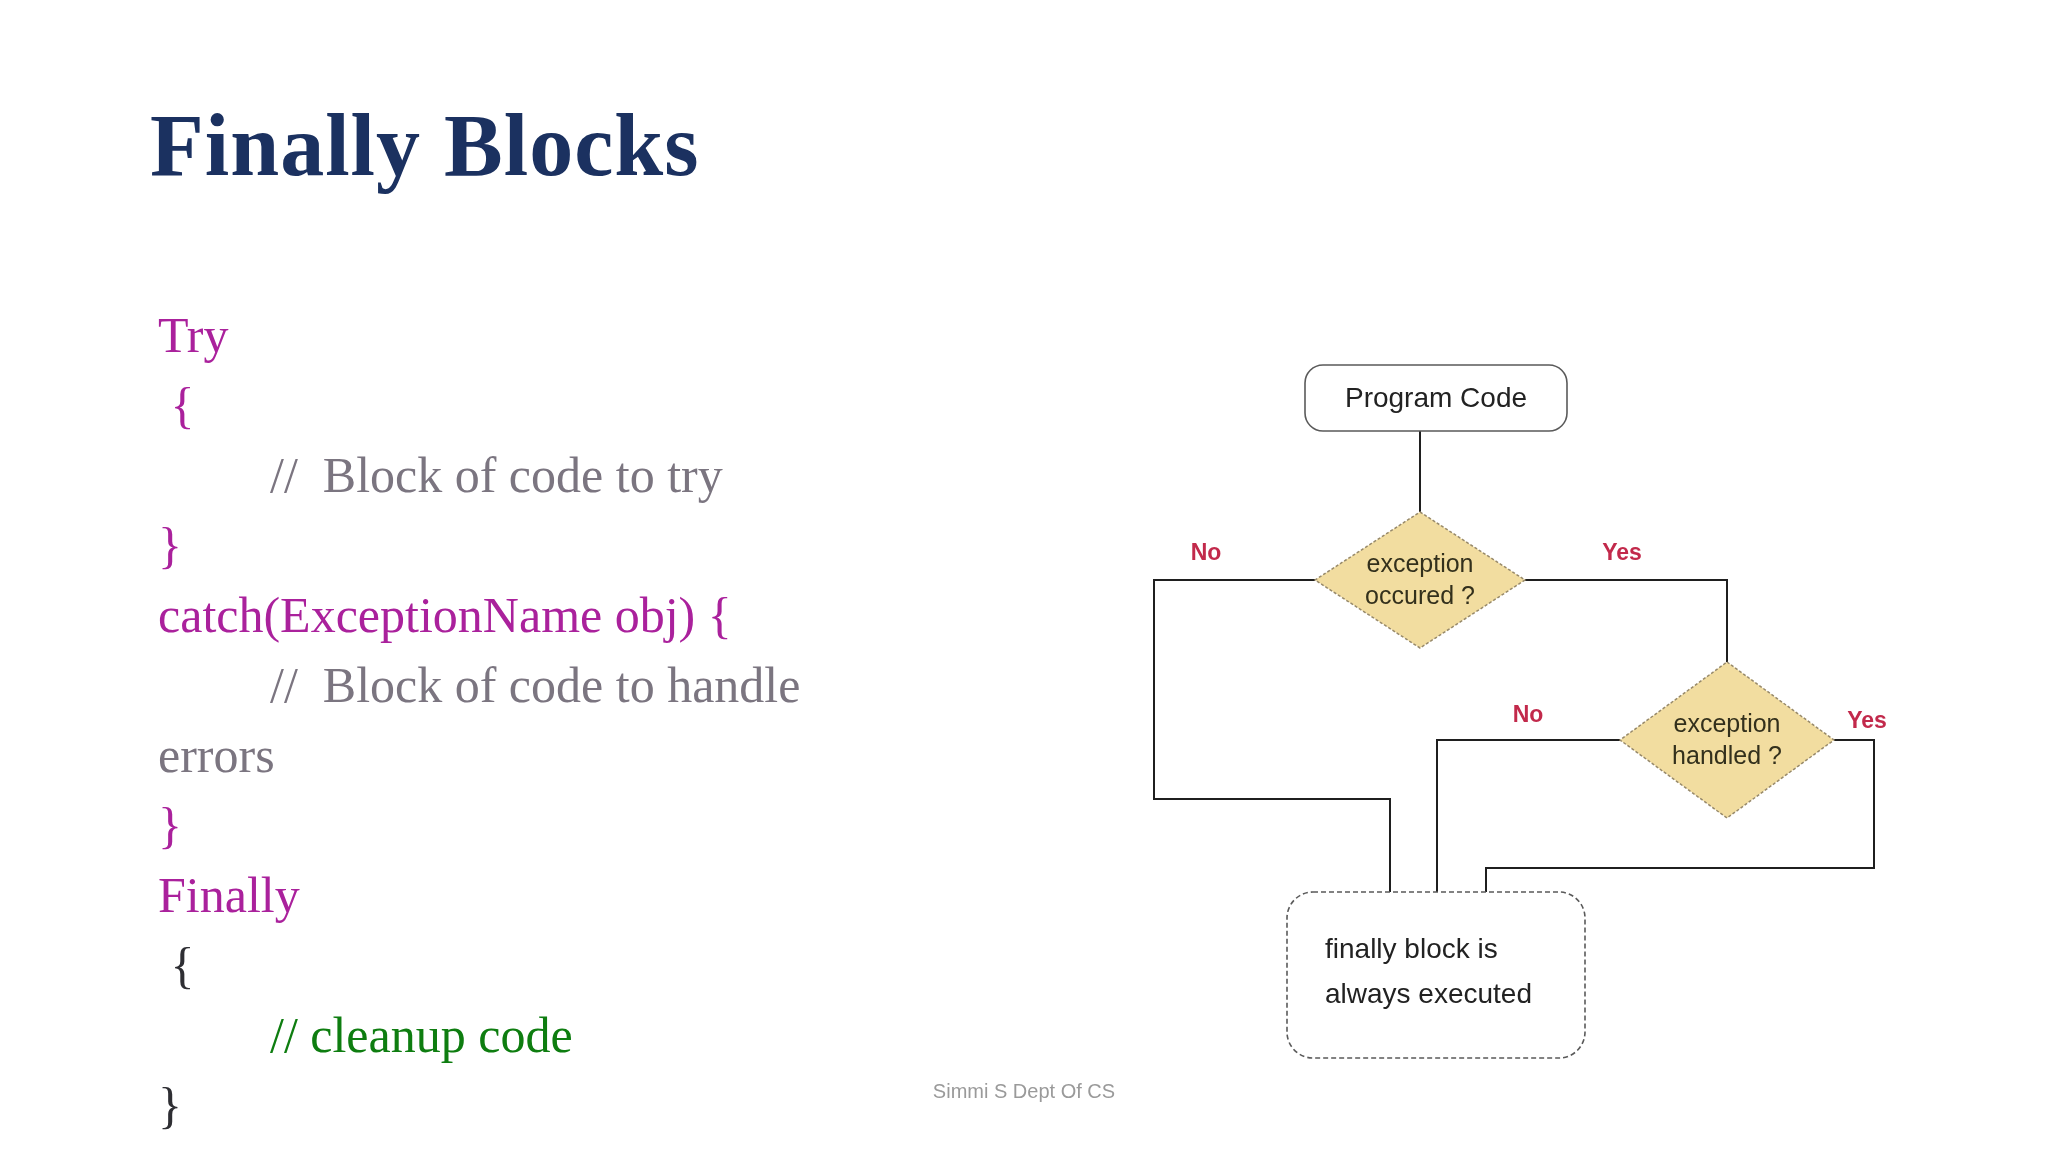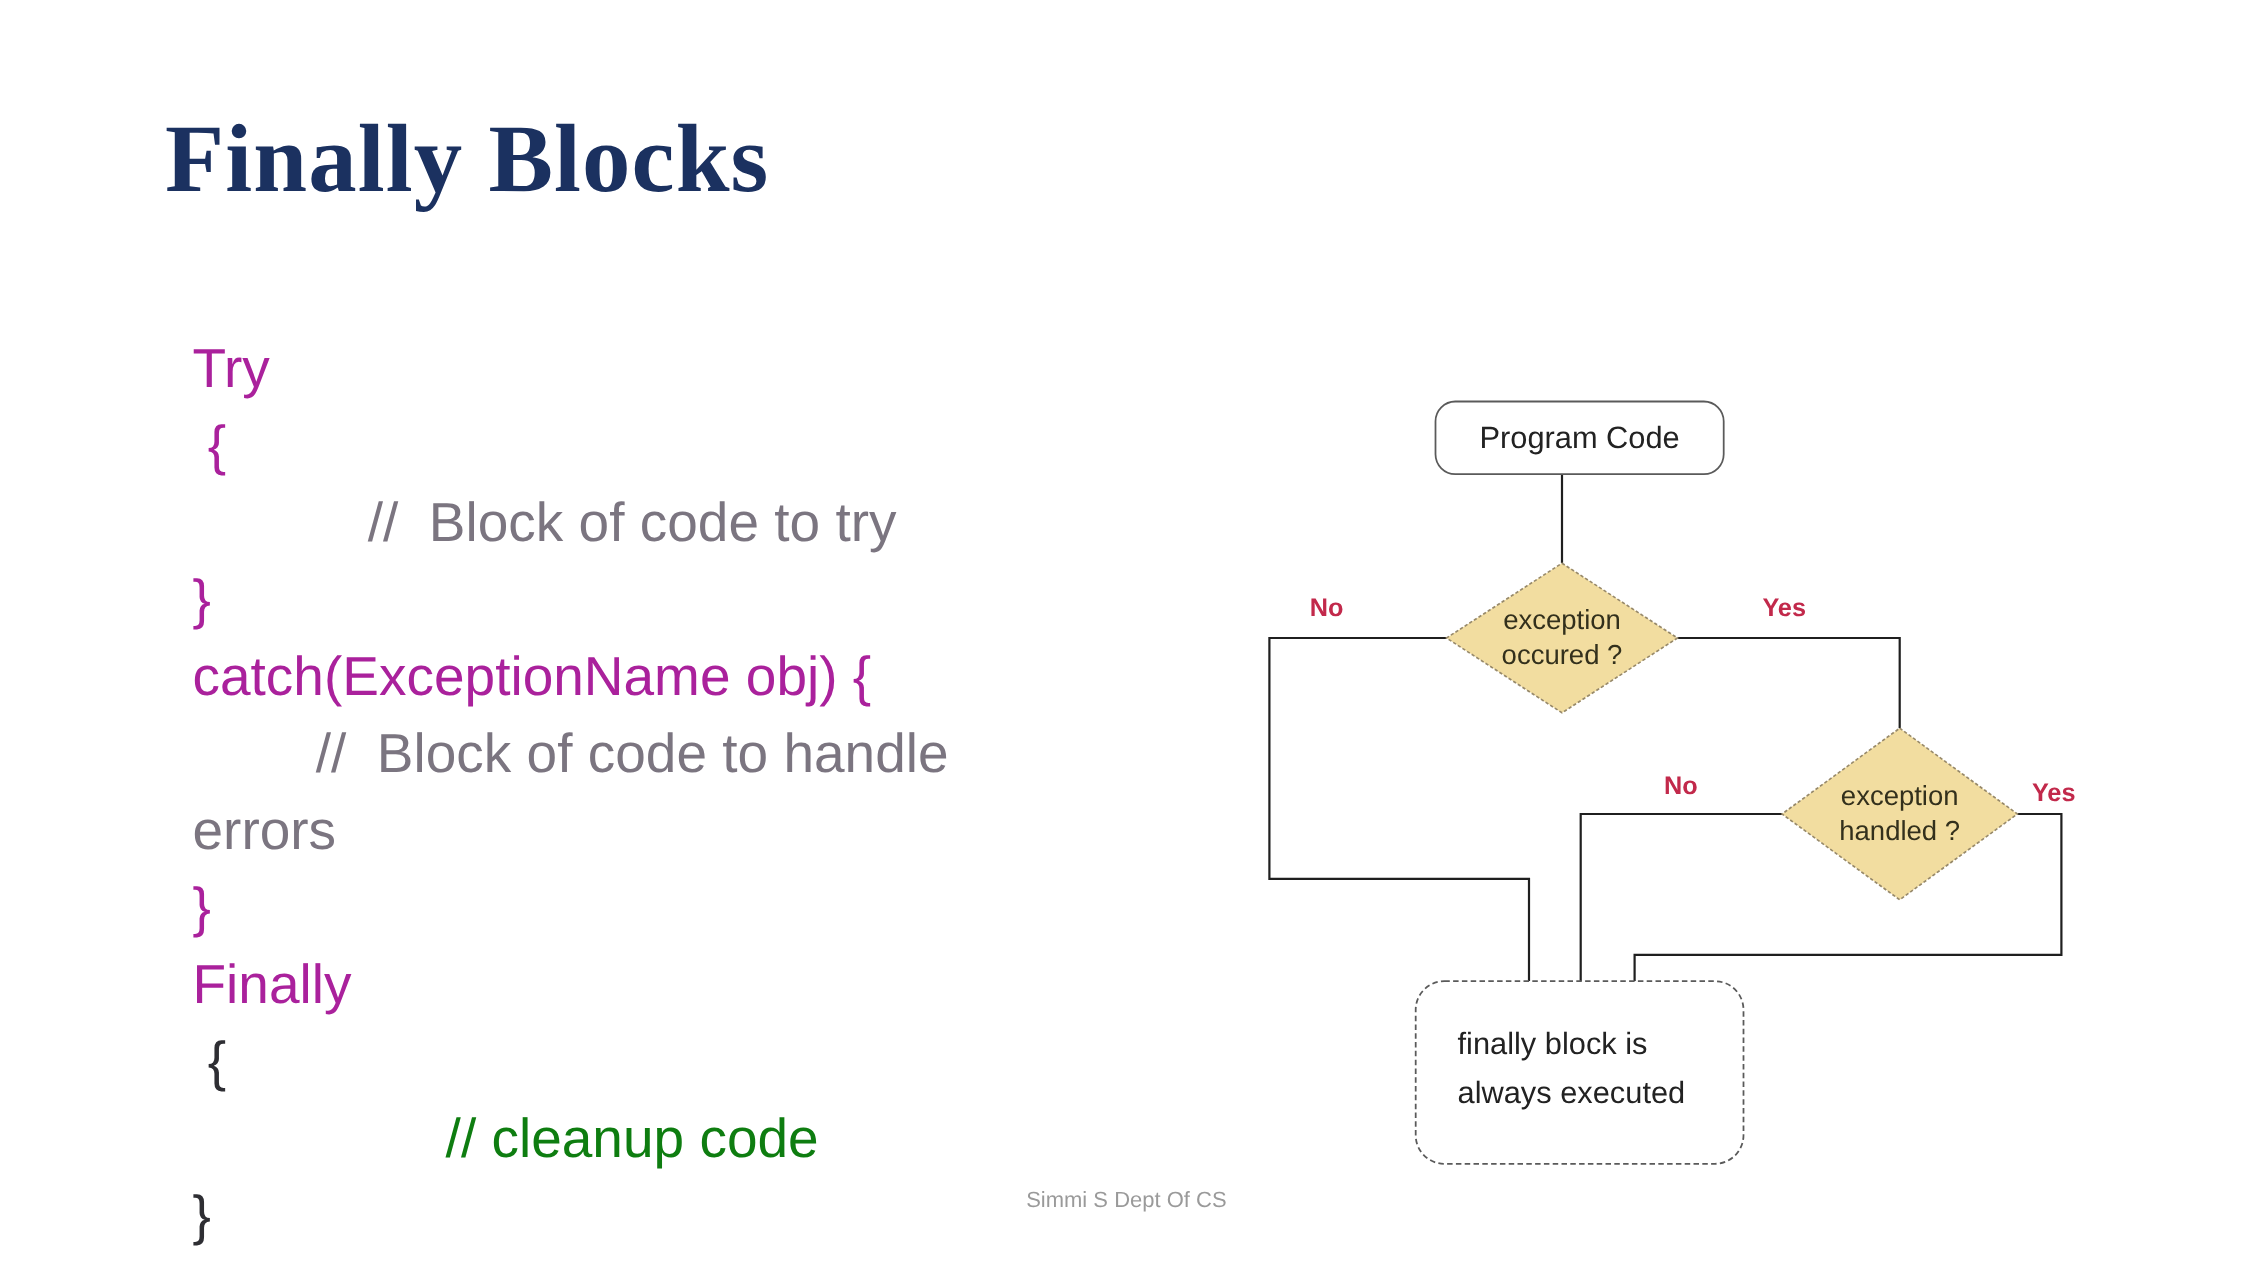--- a/index.html
+++ b/index.html
@@ -20,28 +20,27 @@
     font-weight: bold;
     font-size: 88px;
     line-height: 1.05;
     letter-spacing: 1px;
     color: var(--title_navy, #1b3160);
   }
   .code-block {
     position: absolute;
     left: 158px;
     top: 300px;
-    font-family: Liberation Sans, sans-serif;
+    font-family: Liberation Serif, serif;
     font-size: 50px;
     line-height: 70px;
     white-space: pre;
-    margin-left: 17px;
   }
   .code-line { height: 70px; }
-  .code-line.indent { padding-left: 112px; text-align: center; }
+  .code-line.indent { padding-left: 112px; }
   .flowchart {
     position: absolute;
     left: 1120px;
     top: 350px;
   }
   .edge { fill: none; stroke: var(--edge_color, #1f1f1f); stroke-width: 2; }
   .node-box {
     fill: #ffffff;
     stroke: var(--node_stroke, #5a5a5a);
     stroke-width: 1.6;

